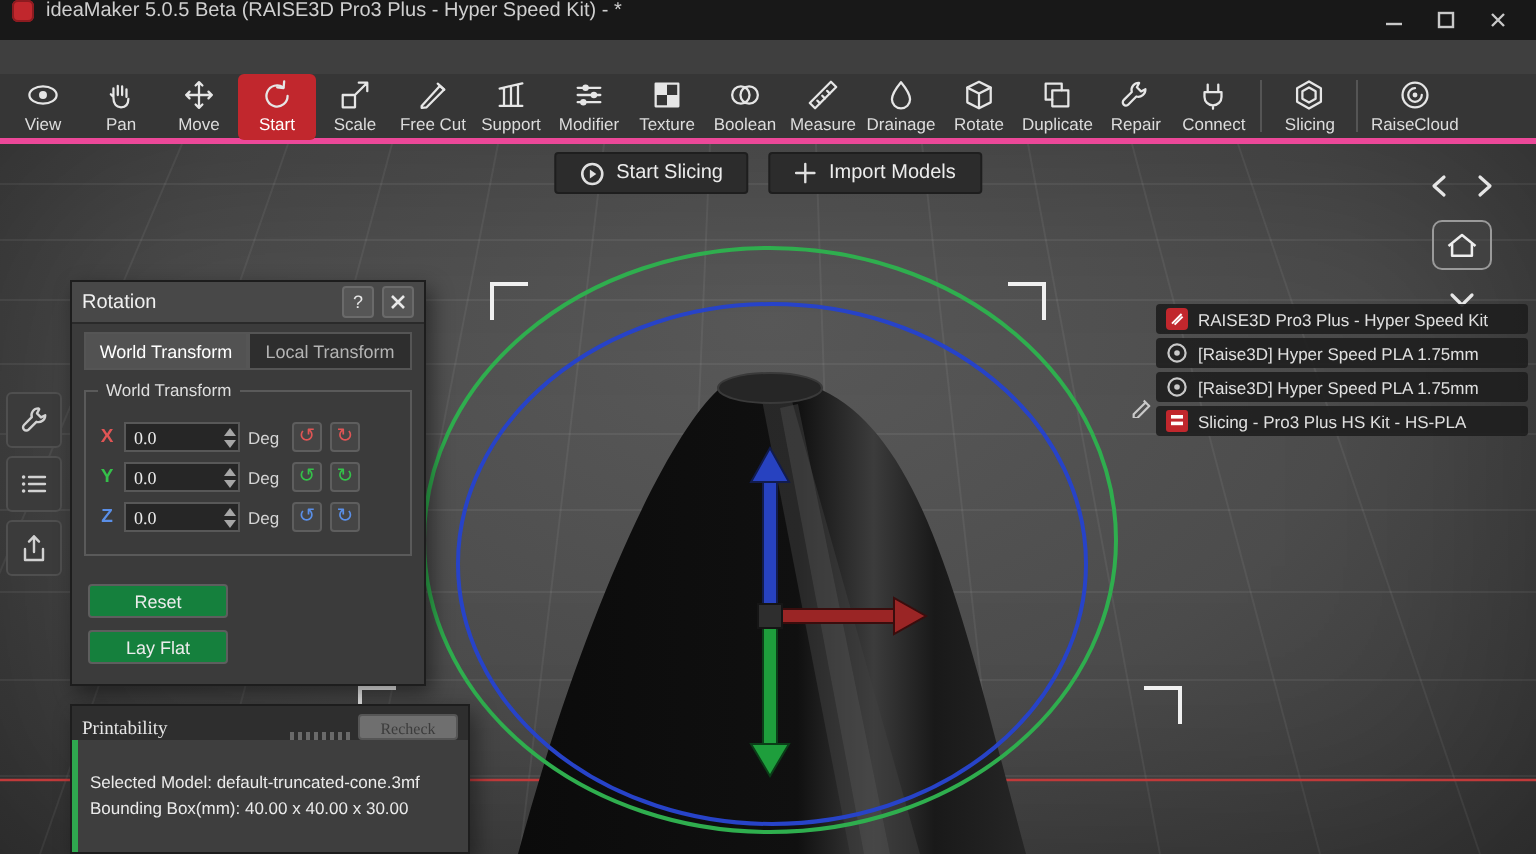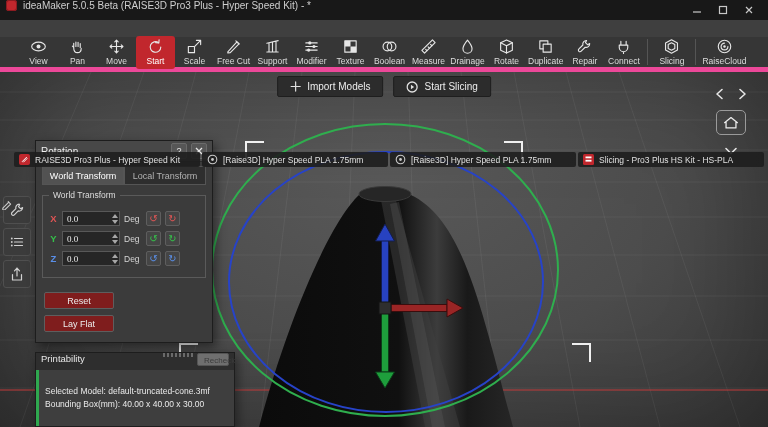--- a/index.html
+++ b/index.html
@@ -14,21 +14,21 @@
   .title-text{font-size:10px;color:#cfcfcf;white-space:nowrap;}
   .win-controls{margin-left:auto;display:flex;}
   .win-btn{width:26px;height:20px;display:flex;align-items:center;justify-content:center;}
   .win-btn svg{stroke:#c8c8c8;stroke-width:1.2;fill:none;}
   
   .menubar{position:absolute;left:0;top:20px;width:768px;height:17px;background:#2b2b2b;
            display:flex;align-items:center;padding-left:4px;box-sizing:border-box;border-bottom:1px solid #222;}
   .menu-item{font-size:10px;color:#e2e2e2;padding:0 7px;line-height:17px;}
   
   .toolbar{position:absolute;left:0;top:37px;width:768px;height:35px;background:#363636;
-           display:flex;align-items:center;padding-left:19px;box-sizing:border-box;border-bottom:5px solid #ec4899;}
+           display:flex;align-items:center;padding-left:2px;box-sizing:border-box;border-bottom:3px solid #ec4899;}
   .tb-item{min-width:35px;padding:1px 2px;height:31px;display:flex;flex-direction:column;align-items:center;
            justify-content:center;border-radius:3px;flex:none;}
   .tb-item.active{background:#c1272d;}
   .tb-ico{height:17px;display:flex;align-items:center;justify-content:center;}
   .tb-ico svg{stroke:#e6e6e6;fill:none;stroke-width:1.2;stroke-linecap:round;stroke-linejoin:round;}
   .tb-label{font-size:8.5px;color:#dcdcdc;margin-top:1px;white-space:nowrap;}
   .tb-item.active .tb-label{color:#fff;}
   .tb-sep{width:1px;height:26px;background:#555;margin:0 4px;flex:none;}
   
   .viewport{position:absolute;left:0;top:72px;width:768px;height:355px;overflow:hidden;
@@ -73,33 +73,33 @@
   .inp-wrap input{width:100%;height:100%;box-sizing:border-box;background:#262626;border:1px solid #585858;
                   color:#ececec;font-size:9px;padding:0 12px 0 4px;font-family:Liberation Serif, serif;}
   .spin{position:absolute;right:2px;top:2.5px;display:flex;flex-direction:column;gap:2px;}
   .spin i{display:block;width:0;height:0;border-left:3px solid transparent;border-right:3px solid transparent;}
   .spin .su{border-bottom:4px solid #a6a6a6;} .spin .sd{border-top:4px solid #a6a6a6;}
   .deg{font-size:8.5px;color:#d5d5d5;width:18px;}
   .rot-btn{width:15px;height:15px;background:#454545;border:1px solid #5e5e5e;border-radius:2px;padding:0;
            font-size:10px;line-height:13px;text-align:center;font-family:"DejaVu Sans",sans-serif;}
   .rot-btn.x{color:#e05555;} .rot-btn.y{color:#35c04a;} .rot-btn.z{color:#5a8fe8;}
   .dlg-actions{padding:8px 8px 10px 8px;display:flex;flex-direction:column;gap:6px;}
-  .dlg-btn{width:70px;height:17px;background:#7f1d1d;border:1px solid #5e5e5e;border-radius:2px;color:#ececec;
+  .dlg-btn{width:70px;height:17px;background:#15803d;border:1px solid #5e5e5e;border-radius:2px;color:#ececec;
            font-size:9px;font-family:inherit;}
   
   .printability{position:absolute;left:35px;top:280px;width:198px;border:1px solid #1d1d1d;
                 box-shadow:3px 4px 10px rgba(0,0,0,.4);}
-  .pr-head{height:17px;background:#2e2e2e;display:flex;align-items:flex-start;padding:0 5px;gap:4px;}
+  .pr-head{height:17px;background:#2e2e2e;display:flex;align-items:flex-end;padding:0 5px;gap:4px;font-family:Liberation Serif, serif;}
   .pr-title{font-size:9.5px;color:#e6e6e6;flex:1;}
   .pr-grip{width:30px;height:4px;background:repeating-linear-gradient(90deg,#6a6a6a 0 2px,transparent 2px 4px);}
-  .recheck{margin-left:auto;width:32px;height:13px;background:#6f6f6f;border:1px solid #555;border-radius:2px;
+  .recheck{margin-left:auto;width:50px;height:13px;background:#6f6f6f;border:1px solid #555;border-radius:2px;
            font-size:8px;color:#3c3c3c;font-family:inherit;line-height:11px;}
   .pr-body{background:#3e3e3e;border-left:3px solid #2fa84f;padding:15px 6px;font-size:8.5px;color:#eaeaea;line-height:1.55;}
   
-  .printer-info{position:absolute;right:4px;top:80px;display:flex;flex-direction:row;gap:2px;align-items:flex-end;}
+  .printer-info{position:absolute;right:4px;top:80px;display:flex;flex-direction:column;gap:2px;align-items:flex-end;}
   .pi-row{width:186px;height:15px;background:rgba(30,30,30,.9);border-radius:2px;display:flex;align-items:center;
           gap:5px;padding:0 5px;box-sizing:border-box;}
   .pi-row span{font-size:8.5px;color:#e0e0e0;white-space:nowrap;}
   .pi-edit{position:absolute;left:-13px;top:44px;}
   .pi-edit svg{stroke:#c9c9c9;fill:none;stroke-width:1.2;stroke-linejoin:round;}
 </style>
 </head>
 <body>
 
 <div class="app">
@@ -335,31 +335,31 @@
         <rect x="391" y="232.5" width="56" height="7" fill="#9a2525" stroke="#3a0d0d" stroke-width="1"></rect>
         <polygon points="463,236 447,227 447,245" fill="#9a2525" stroke="#3a0d0d" stroke-width="1"></polygon>
         <rect x="381.5" y="240" width="7" height="60" fill="#1e9e3c" stroke="#0b3d18" stroke-width="1"></rect>
         <polygon points="385,316 375.5,300 394.5,300" fill="#1e9e3c" stroke="#0b3d18" stroke-width="1"></polygon>
         <rect x="379" y="230" width="12" height="12" fill="#2e2e2e" stroke="#151515" stroke-width="1"></rect>
       </g>
     </svg>
 
     <div class="top-btns">
       <div class="vp-btn">
-        <svg width="11" height="11" viewBox="0 0 12 12">
-            <path d="M6 1v10M1 6h10"></path>
-          </svg>
-        <span>Import Models</span>
-      </div>
-      <div class="vp-btn">
         <svg width="12" height="12" viewBox="0 0 12 12">
             <circle cx="6" cy="6" r="5"></circle>
             <path d="M4.8 3.8L8 6 4.8 8.2z" fill="#e0e0e0" stroke="none"></path>
           </svg>
         <span>Start Slicing</span>
+      </div>
+      <div class="vp-btn">
+        <svg width="11" height="11" viewBox="0 0 12 12">
+            <path d="M6 1v10M1 6h10"></path>
+          </svg>
+        <span>Import Models</span>
       </div>
     </div>
 
     <div class="nav">
       <div class="nav-arrows">
         <span><svg width="9" height="12" viewBox="0 0 9 12">
               <path d="M7 1.5L2 6l5 4.5"></path>
             </svg></span>
         <span><svg width="9" height="12" viewBox="0 0 9 12">
               <path d="M2 1.5L7 6 2 10.5"></path>

